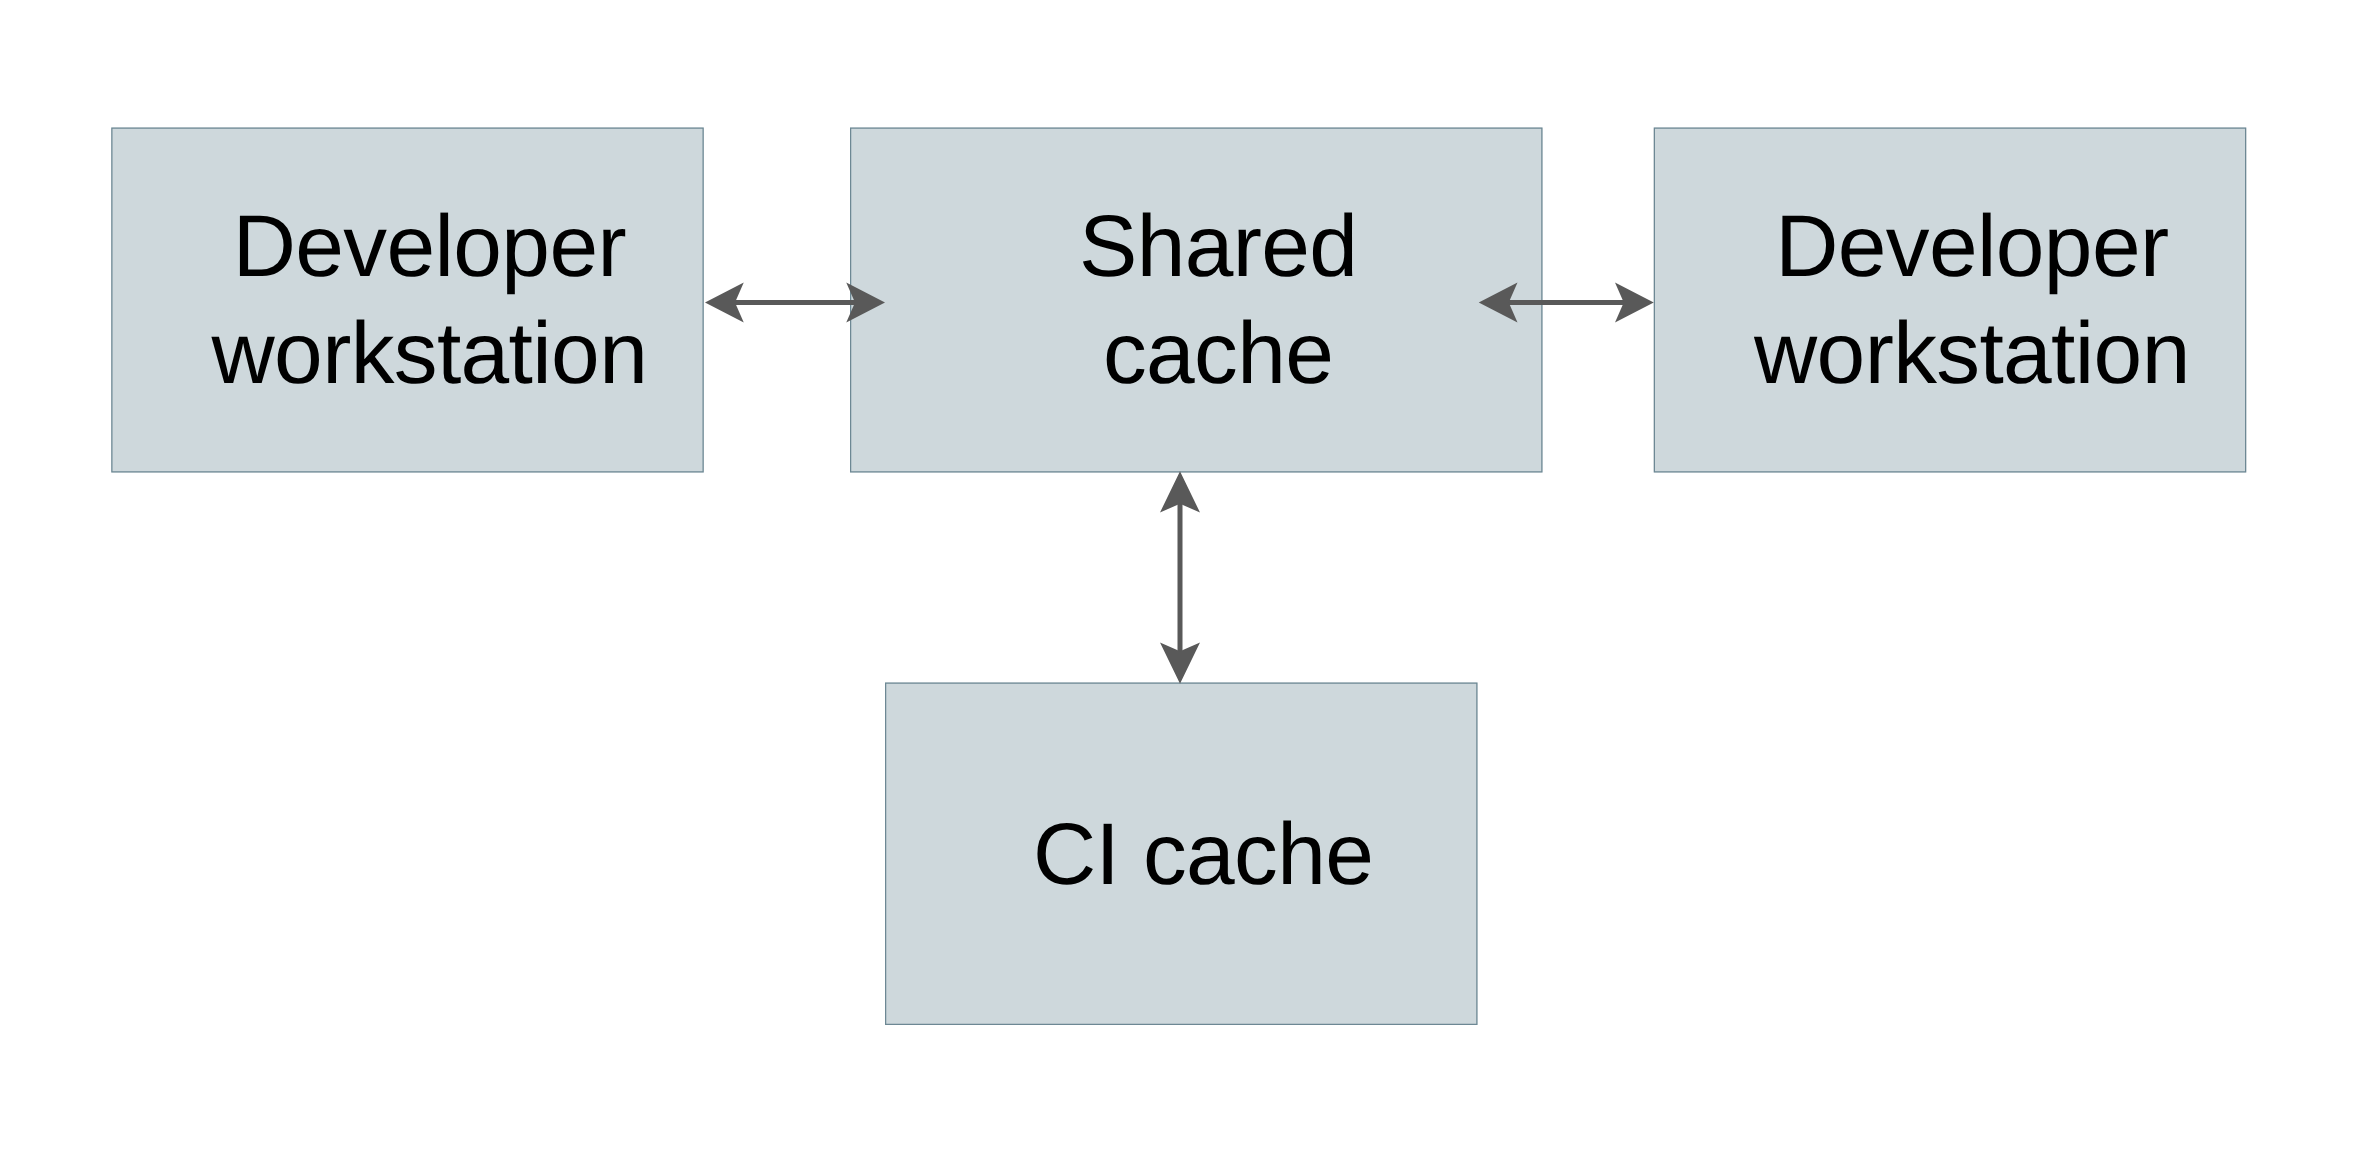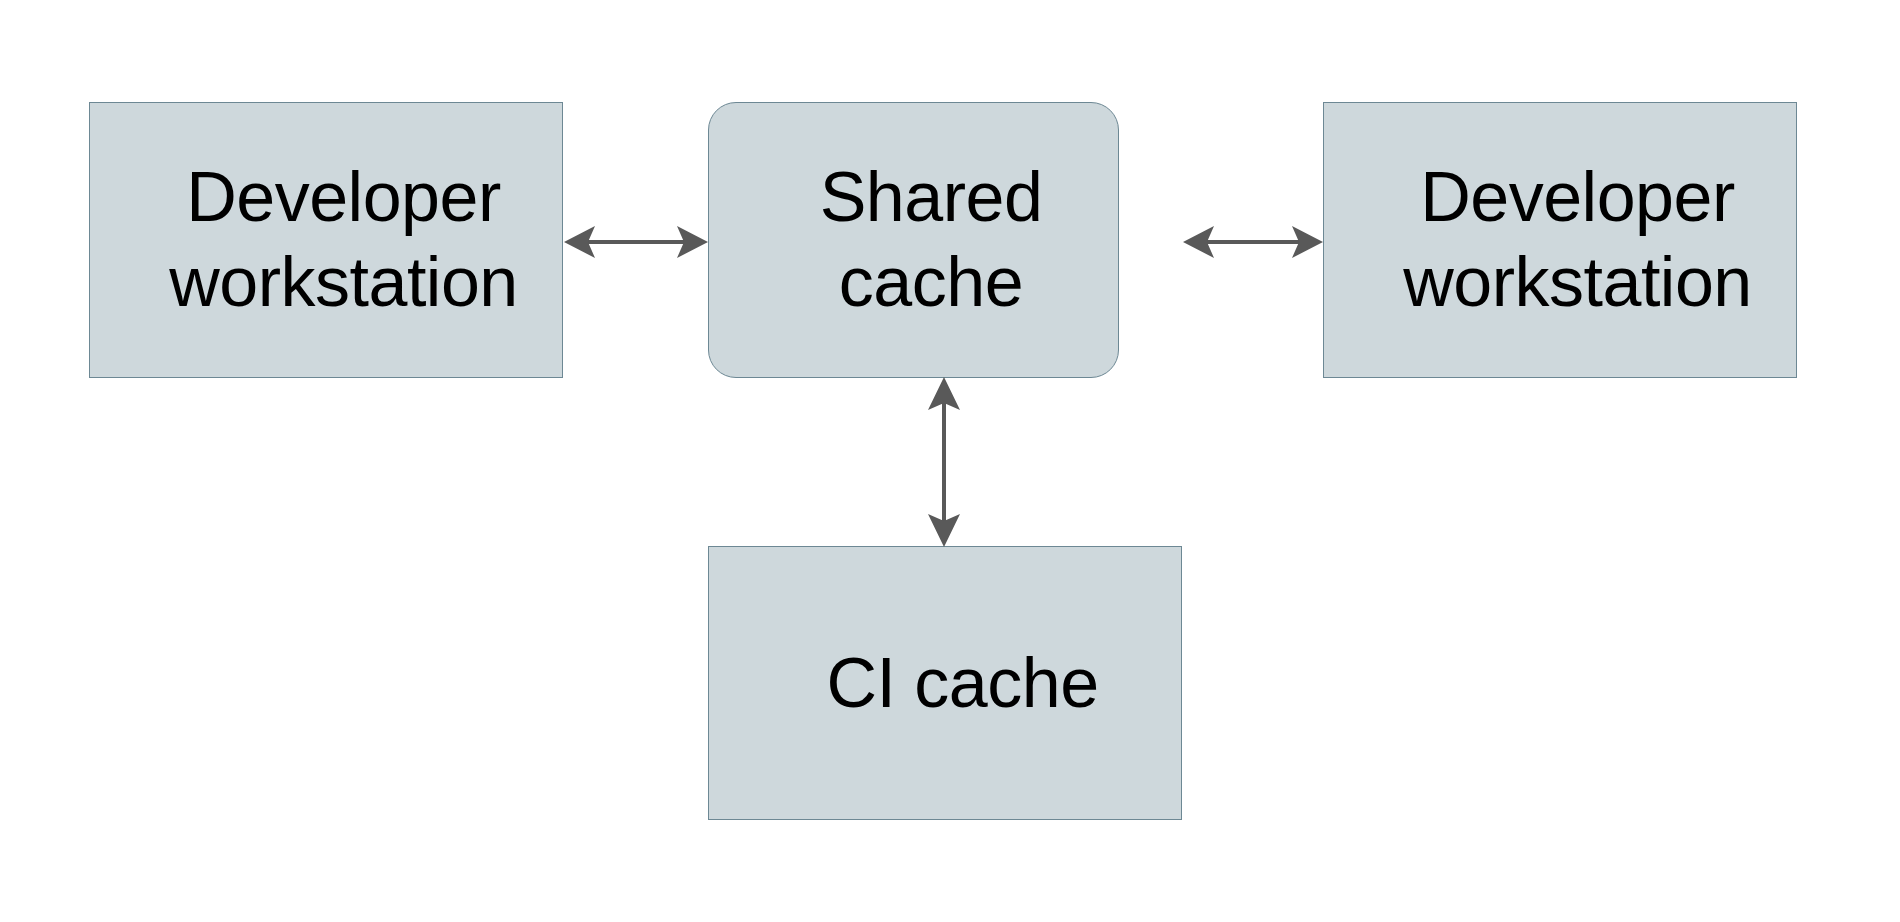--- a/index.html
+++ b/index.html
@@ -34,21 +34,21 @@
     line-height: 85px;
     color: #000000;
     font-weight: 400;
     letter-spacing: -0.5px;
     white-space: pre-line;
     padding: 0 6px;
     margin-left: 35px;
   }
   
   #node-dev-left   { left: 89px;   top: 102px; width: 474px; height: 276px; }
-  #node-shared     { left: 708px;  top: 102px; width: 411px; height: 276px; border-radius: 28px; }
+  #node-shared     { left: 680px;  top: 102px; width: 554px; height: 276px; }
   #node-dev-right  { left: 1323px; top: 102px; width: 474px; height: 276px; }
   #node-ci         { left: 708px;  top: 546px; width: 474px; height: 274px; }
 
   .edge {
     position: absolute;
     overflow: visible;
   }
   #edge-left-shared  { left: 563px;  top: 206px; width: 146px; height: 72px; }
   #edge-shared-right { left: 1182px; top: 206px; width: 142px; height: 72px; }
   #edge-shared-ci    { left: 908px;  top: 376px; width: 72px;  height: 172px; }

